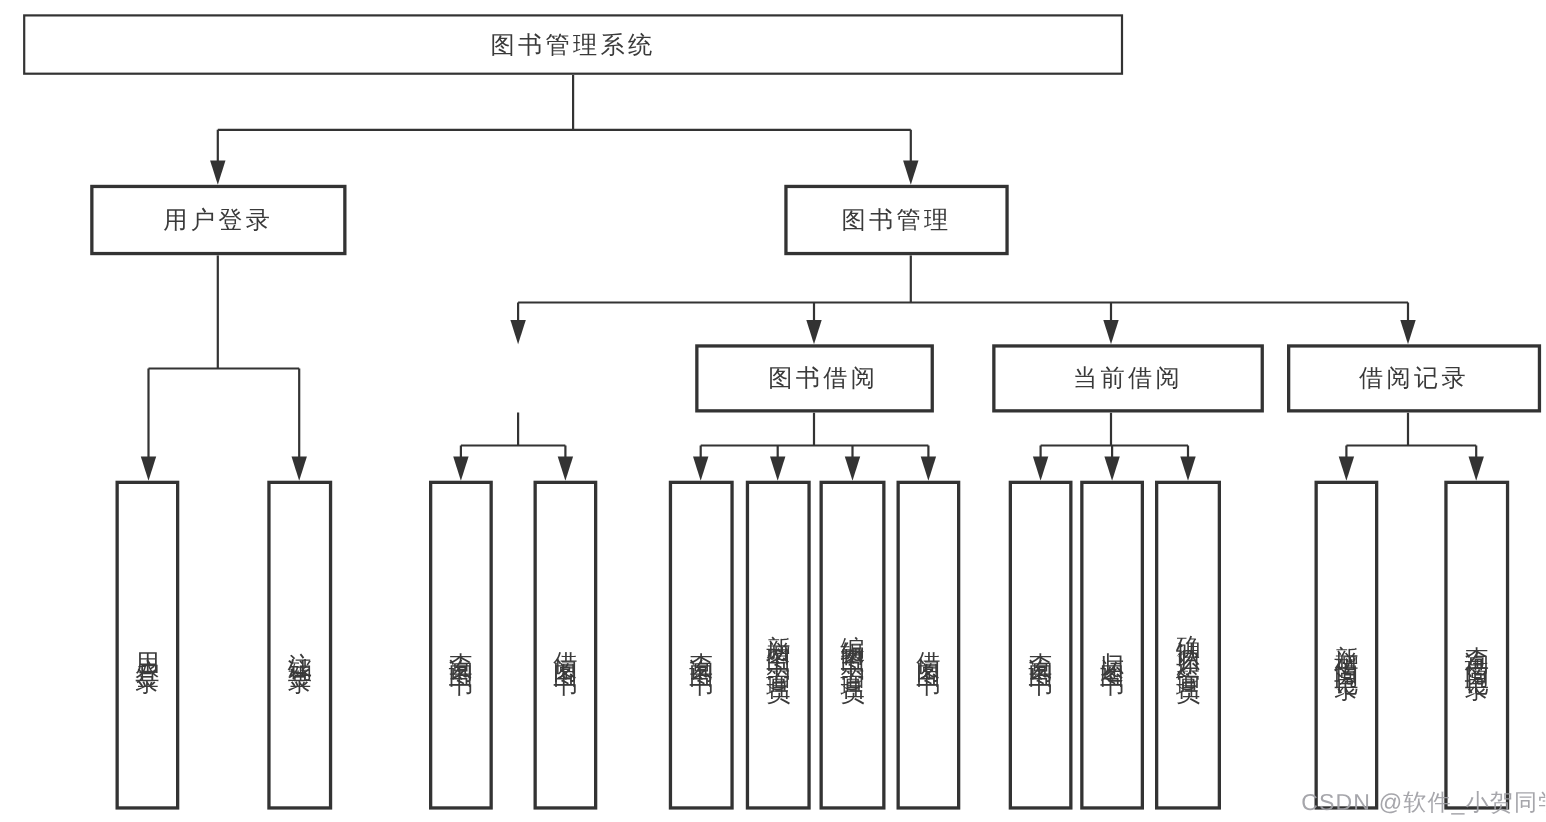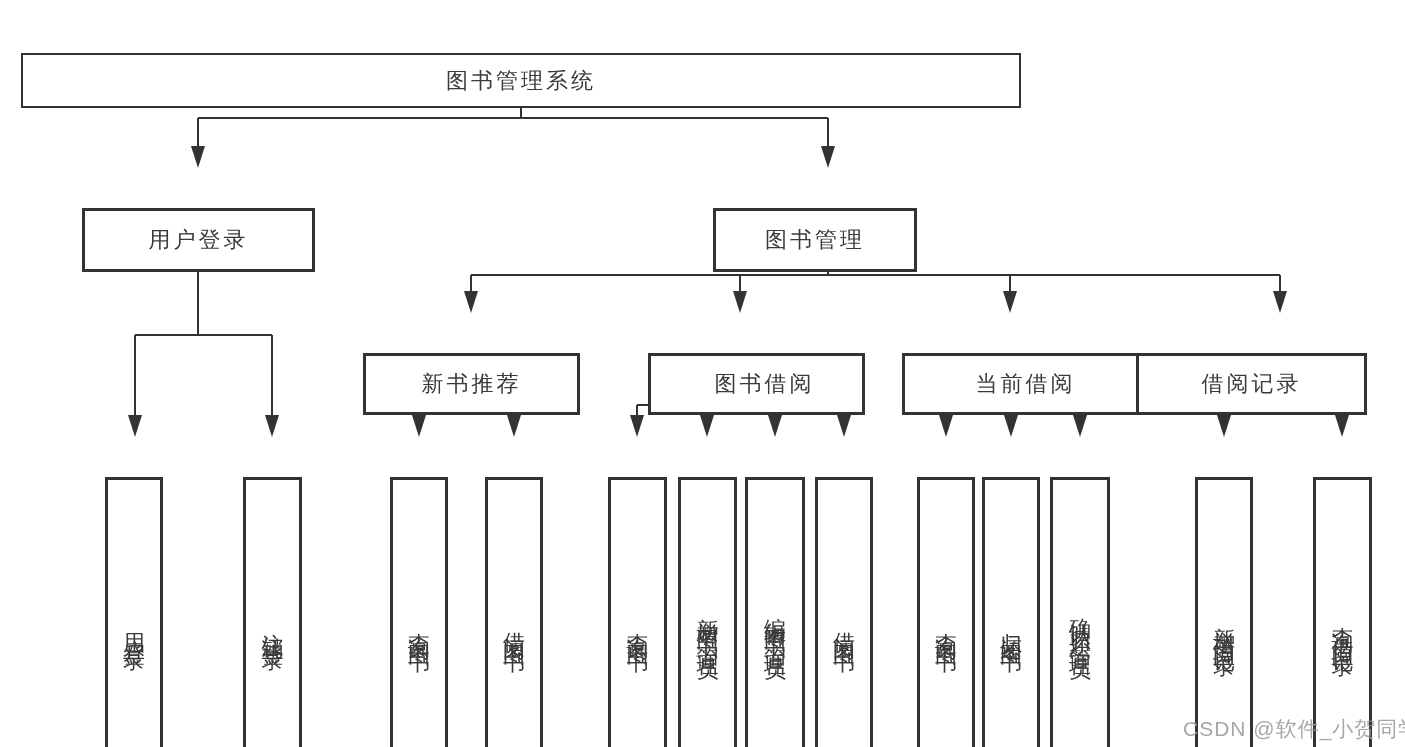--- a/index.html
+++ b/index.html
@@ -11,21 +11,20 @@
     overflow:hidden;
   }
   .connectors{position:absolute;left:0;top:0;width:1405px;height:747px;pointer-events:none;}
   .node{
     position:absolute;
     background:#ffffff;
     border:3px solid #333333;
     box-sizing:border-box;
     display:flex;align-items:center;justify-content:center;
     color:#3a3a3a;
-    margin-top:40px;
   }
   .node.h{font-size:22px;letter-spacing:3px;white-space:nowrap;}
   .node.root{border-width:2px;font-size:22px;}
   .node.v{
     writing-mode:vertical-rl;
     font-size:22px;
     letter-spacing:6px;
     line-height:1;
   }
   .watermark{
@@ -88,24 +87,23 @@
       <polygon points="1217,415 1231,415 1224,437"></polygon>
       <polygon points="1335,415 1349,415 1342,437"></polygon>
     </g>
   </svg>
 
   <div class="node h root" style="left:21px;top:13px;width:1000px;height:55px;">图书管理系统</div>
 
   <div class="node h" style="left:82px;top:168px;width:233px;height:64px;">用户登录</div>
   <div class="node h" style="left:713px;top:168px;width:204px;height:64px;">图书管理</div>
 
-  <div class="node h" style="left:363px;top:313px;width:217px;height:62px;">新书推荐</div>
-  <div class="node h" style="left:648px;top:313px;width:217px;height:62px;padding-left:16px;">图书借阅</div>
+  <div class="node h" style="left:632px;top:313px;width:217px;height:62px;padding-left:16px;">图书借阅</div>
   <div class="node h" style="left:902px;top:313px;width:247px;height:62px;">当前借阅</div>
-  <div class="node h" style="left:1136px;top:313px;width:231px;height:62px;">借阅记录</div>
+  <div class="node h" style="left:1170px;top:313px;width:231px;height:62px;">借阅记录</div>
 
   <div class="node v" style="left:105px;top:437px;width:58px;height:299px;">用户登录</div>
   <div class="node v" style="left:243px;top:437px;width:59px;height:299px;">注销登录</div>
 
   <div class="node v" style="left:390px;top:437px;width:58px;height:299px;">查询图书</div>
   <div class="node v" style="left:485px;top:437px;width:58px;height:299px;">借阅图书</div>
 
   <div class="node v" style="left:608px;top:437px;width:59px;height:299px;">查询图书</div>
   <div class="node v" style="left:678px;top:437px;width:59px;height:299px;">新增图书（管理员）</div>
   <div class="node v" style="left:745px;top:437px;width:60px;height:299px;">编辑图书（管理员）</div>

